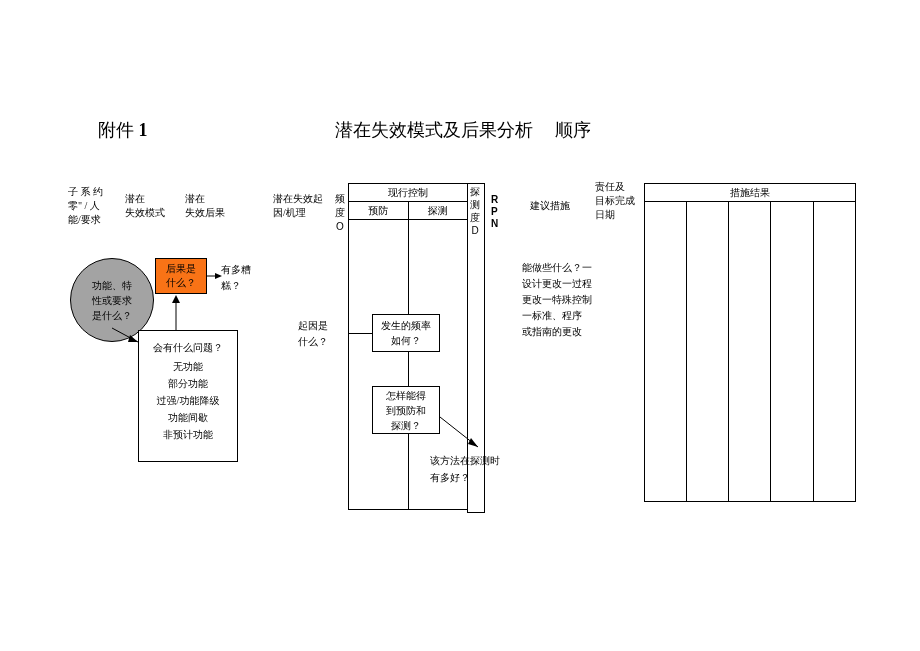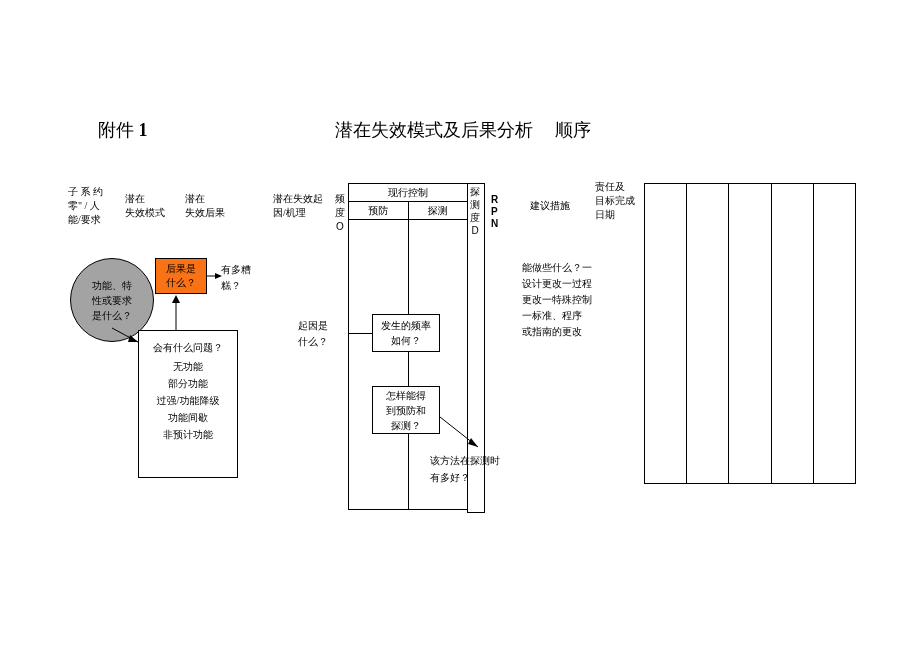--- a/index.html
+++ b/index.html
@@ -40,21 +40,21 @@
     width: 52px; height: 36px;
     border: 1px solid #000;
     display: flex; align-items: center; justify-content: center;
     text-align: center; line-height: 1.4;
     font-size: 10px;
     background: #f97316;
     z-index: 3;
   }
   .box2 {
     left: 138px; top: 330px;
-    width: 100px; height: 148px;
+    width: 100px; height: 132px;
     border: 1px solid #000;
     padding: 8px 6px;
     text-align: center; line-height: 1.7;
     font-size: 10px;
     background: #fff;
     z-index: 2;
   }
 
   
   .arrow-line { background: #000; position: absolute; }
@@ -235,20 +235,23 @@
   <polygon points="8,2 4,10 12,10" fill="#000"></polygon>
 </svg>
 
 <svg class="abs" style="left:206px; top:270px; width:18px; height:12px;">
   <line x1="1" y1="6" x2="12" y2="6" stroke="#000" stroke-width="1"></line>
   <polygon points="16,6 9,3 9,9" fill="#000"></polygon>
 </svg>
 
 <table class="abs act-tbl">
   <tbody>
+      <tr class="hrow">
+        <th colspan="5">措施结果</th>
+      </tr>
   <tr class="body">
         <td></td>
         <td></td>
         <td></td>
         <td></td>
         <td></td>
       </tr>
 </tbody>
   </table>
 

